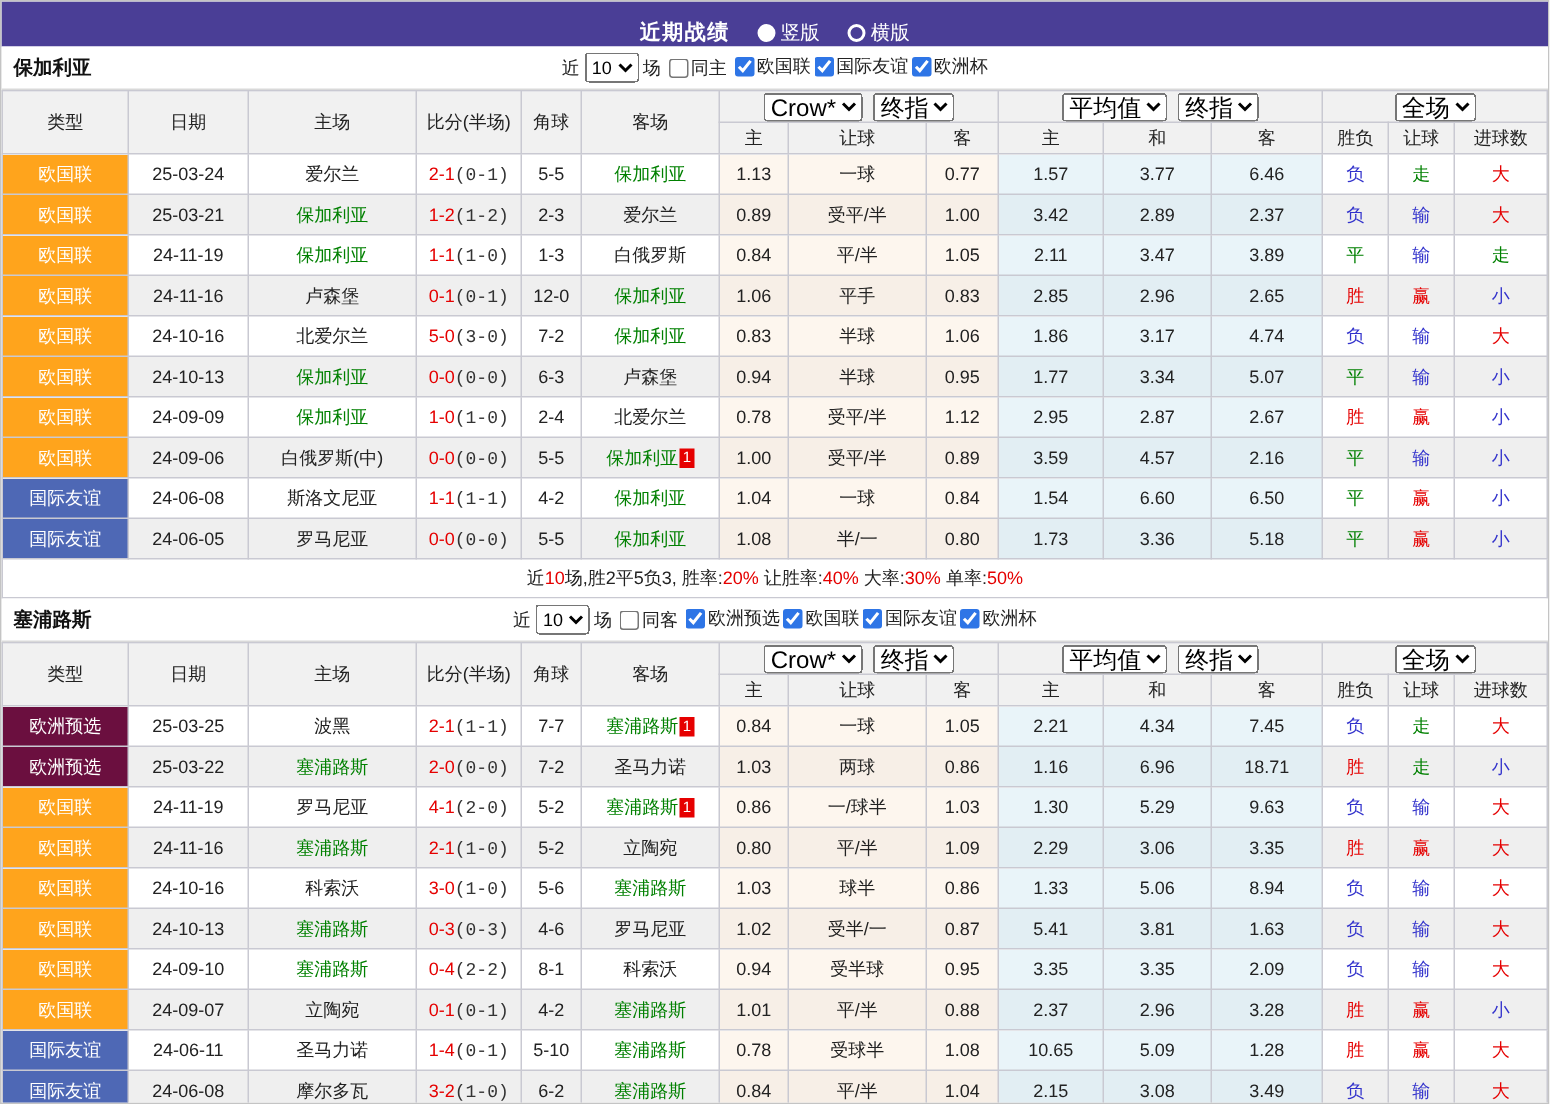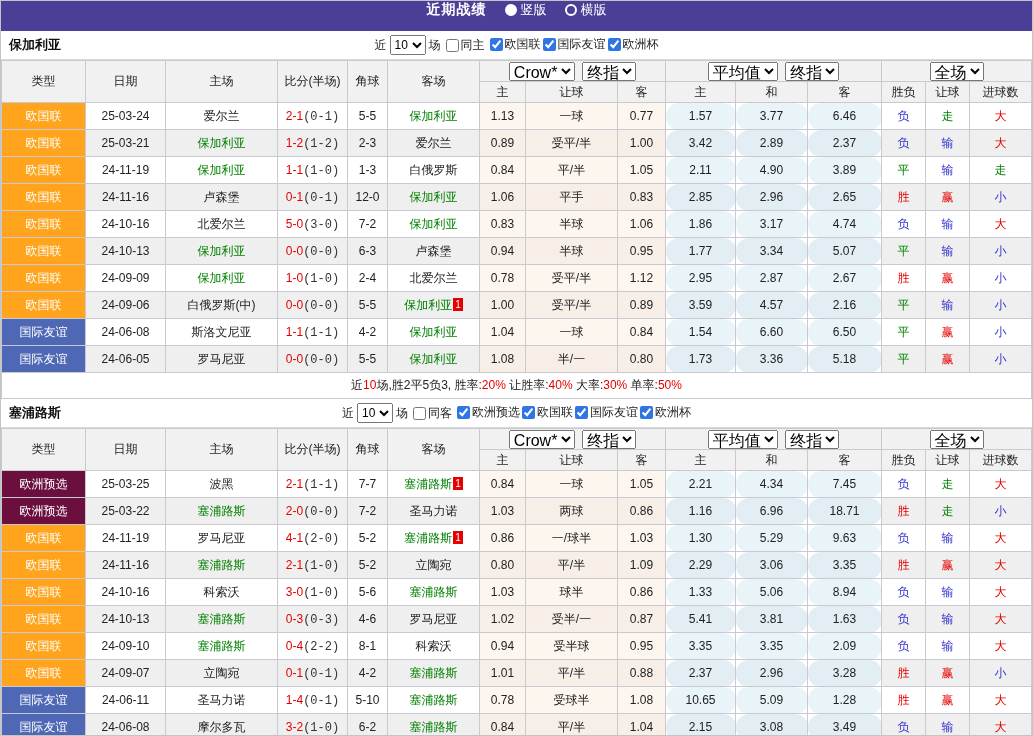--- a/index.html
+++ b/index.html
@@ -1,20 +1,20 @@
 <!DOCTYPE html>
 <html><head>
 <meta charset="utf-8">
 <style>
   html,body{margin:0;padding:0;background:#fff;}
   body{font-family:"Liberation Sans","DejaVu Sans",sans-serif;font-size:12px;color:#222;}
   #page{width:1031px;height:734px;border:1px solid #c4c4c4;overflow:hidden;background:#fff;}
 
   
-  .topbar{height:30px;background:#4a3e96;display:flex;align-items:flex-start;justify-content:center;gap:10px;color:#fff;}
+  .topbar{height:30px;background:#4a3e96;display:flex;align-items:flex-end;justify-content:center;gap:10px;color:#fff;}
   .topbar .title{font-weight:bold;font-size:14px;letter-spacing:1px;}
   .radio-dot{display:inline-block;width:8px;height:8px;border:2px solid #fff;border-radius:50%;vertical-align:-2px;margin-right:4px;}
   .radio-dot.sel{background:#fff;}
   .radio-lab{font-size:13px;cursor:pointer;}
   .radio-wrap{display:inline-flex;align-items:center;margin-left:8px;}
 
   
   .section-bar{height:28px;position:relative;background:#fff;border-bottom:1px solid #d9d9d9;}
   .team-name{position:absolute;left:8px;top:0;height:28px;line-height:28px;font-weight:bold;font-size:13px;color:#111;}
   .filters{position:absolute;left:0;right:0;top:0;height:28px;display:flex;align-items:center;justify-content:center;gap:3px;font-size:12px;}
@@ -25,21 +25,21 @@
   table{border-collapse:collapse;table-layout:fixed;width:1031px;}
   th,td{border:1px solid #c9c9d2;text-align:center;padding:0;overflow:hidden;white-space:nowrap;}
   thead th{background:#f1f1f1;font-weight:normal;height:20px;font-size:12px;color:#222;}
   thead th.grp{background:#f1f1f1;}
   thead select{font-size:16px;height:19px;margin:0 2px;}
   tbody td{height:26px;font-size:12px;background:#fff;}
   tbody tr:nth-child(even) td{background:#efefef;}
   tbody td.c-league{color:#fff;font-size:12px;}
   tbody td.c-oddsA{background:#fdf6ee;}
   tbody tr:nth-child(even) td.c-oddsA{background:#f7efe7;}
-  tbody td.c-oddsB{background:#e9f4f9;border-radius:13px;}
+  tbody td.c-oddsB{background:#e9f4f9;}
   tbody tr:nth-child(even) td.c-oddsB{background:#e2eef3;}
   .team{color:#222;}
   .team.focus{color:#008000;}
   .badge1{display:inline-block;background:#e60000;color:#fff;font-size:10px;line-height:13px;padding:0 2px;margin-left:1px;vertical-align:1px;}
   .sc-ft{color:#e50000;}
   .sc-ht{color:#333;font-family:Liberation Mono, monospace;}
   .res-r{color:#e50000;}
   .res-g{color:#008000;}
   .res-b{color:#3333cc;}
   tfoot td{height:25px;background:#fff;font-size:12px;border:1px solid #c9c9d2;}
@@ -174,21 +174,21 @@
             <td class="c-league" style="background: rgb(255, 164, 28); color: rgb(255, 255, 255);">欧国联</td>
             <td>24-11-19</td>
             <td class="c-team"><span class="team focus">保加利亚</span></td>
             <td><span class="sc-ft">1-1</span><span class="sc-ht">(1-0)</span></td>
             <td>1-3</td>
             <td class="c-team"><span class="team">白俄罗斯</span></td>
             <td class="c-oddsA">0.84</td>
             <td class="c-oddsA">平/半</td>
             <td class="c-oddsA">1.05</td>
             <td class="c-oddsB">2.11</td>
-            <td class="c-oddsB">4.90</td>
+            <td class="c-oddsB">3.47</td>
             <td class="c-oddsB">3.89</td>
             <td class="res-g">平</td>
             <td class="res-b">输</td>
             <td class="res-g">走</td>
           </tr>
           <tr>
             <td class="c-league" style="background: rgb(255, 164, 28); color: rgb(255, 255, 255);">欧国联</td>
             <td>24-11-16</td>
             <td class="c-team"><span class="team">卢森堡</span></td>
             <td><span class="sc-ft">0-1</span><span class="sc-ht">(0-1)</span></td>

